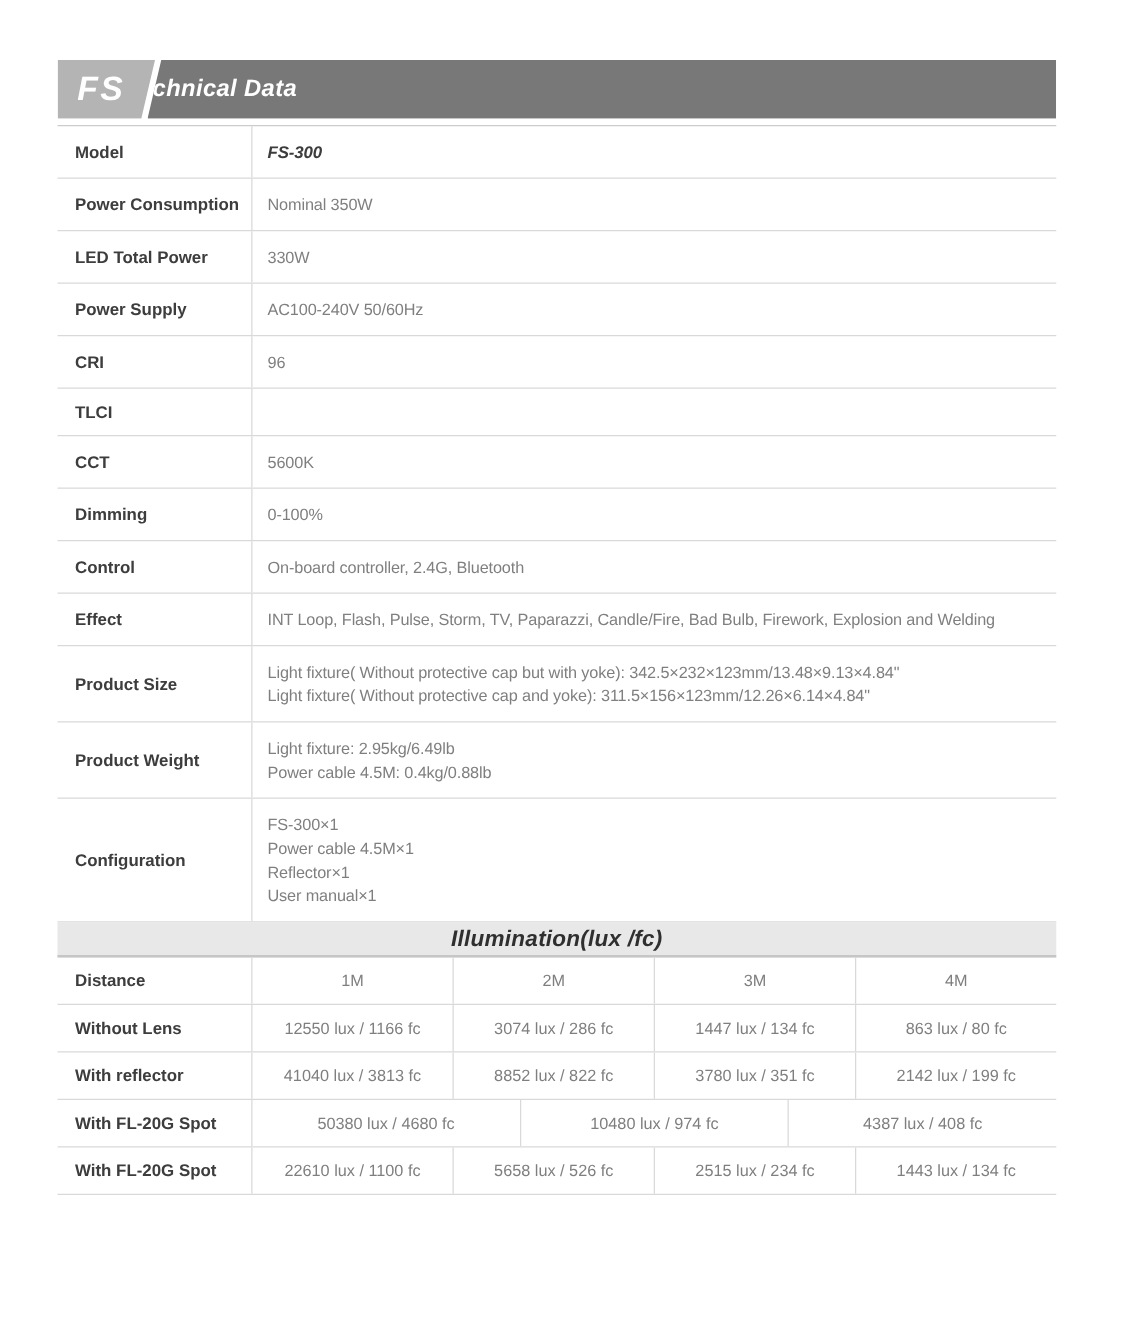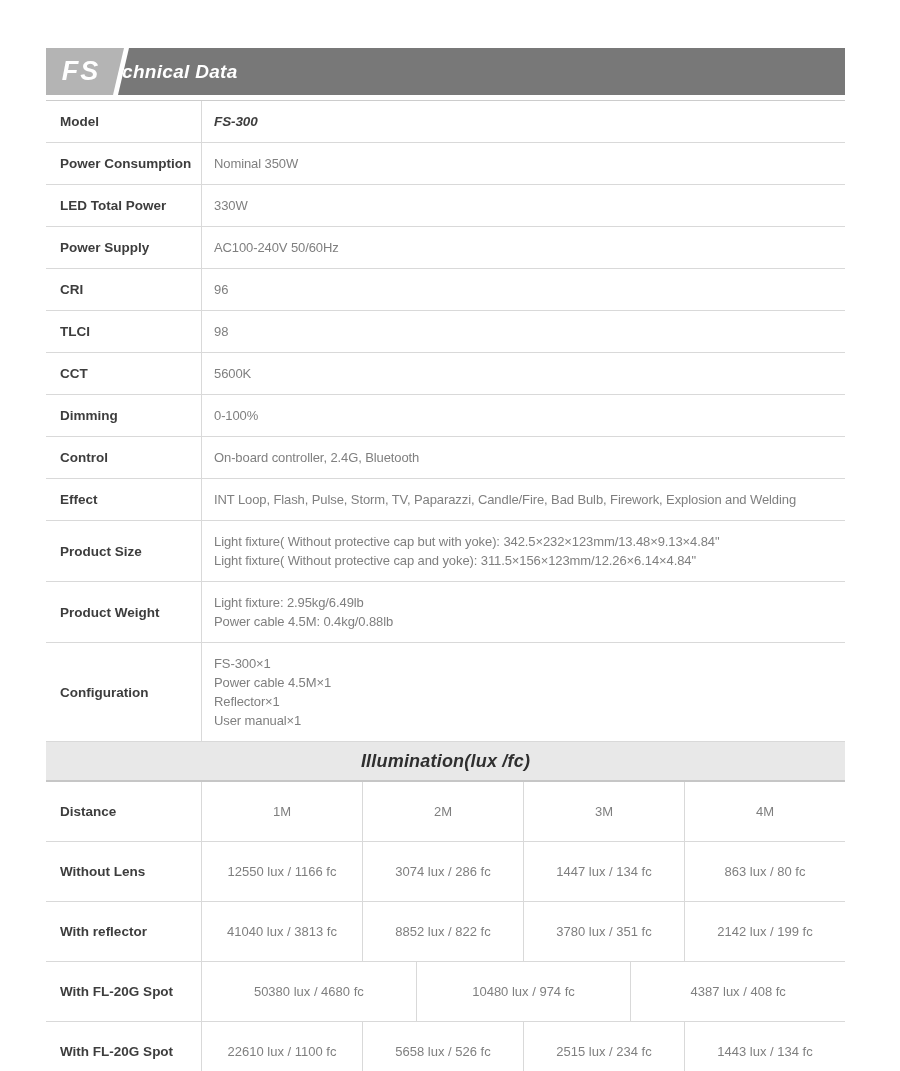--- a/index.html
+++ b/index.html
@@ -41,25 +41,25 @@
   }
   .spec-value-cell{
     flex:1;padding:11px 6px 11px 12px;display:flex;flex-direction:column;justify-content:center;
     font-size:13px;color:var(--value-color);
   }
   .value-line{line-height:19px;white-space:nowrap;letter-spacing:-.1px;}
   .value-line.emphasis{font-style:italic;font-weight:700;color:var(--label-color);font-size:13.5px;}
 
   
   .illum-band{
-    height:40px;background:var(--band-bg);border-bottom:2px solid #c6c6c6;
+    height:28px;background:var(--band-bg);border-bottom:2px solid #c6c6c6;
     display:flex;align-items:center;justify-content:center;
   }
   .illum-title{font-style:italic;font-weight:700;font-size:18px;color:#2f2f2f;letter-spacing:.2px;}
-  .illum-row{display:flex;border-bottom:1px solid var(--border-color);height:60px;}
+  .illum-row{display:flex;border-bottom:1px solid var(--border-color);height:38px;}
   .illum-cell{display:flex;align-items:center;font-size:13px;}
   .illum-label{
     width:156px;flex:0 0 156px;border-right:1px solid var(--border-color);
     padding-left:14px;font-weight:700;font-size:13.5px;color:var(--label-color);
   }
   .illum-dist,.illum-value{
     flex:1;justify-content:center;color:var(--value-color);border-right:1px solid var(--border-color);
     white-space:nowrap;
   }
   .illum-row .illum-cell:last-child{border-right:none;}
@@ -110,23 +110,20 @@
 
   <div class="spec-row">
     <div class="spec-label-cell">CRI</div>
     <div class="spec-value-cell">
             <div class="value-line">96</div>
           </div>
   </div>
 
   <div class="spec-row">
     <div class="spec-label-cell">TLCI</div>
-    <div class="spec-value-cell">
-            <div class="value-line">98</div>
-          </div>
   </div>
 
   <div class="spec-row">
     <div class="spec-label-cell">CCT</div>
     <div class="spec-value-cell">
             <div class="value-line">5600K</div>
           </div>
   </div>
 
   <div class="spec-row">

